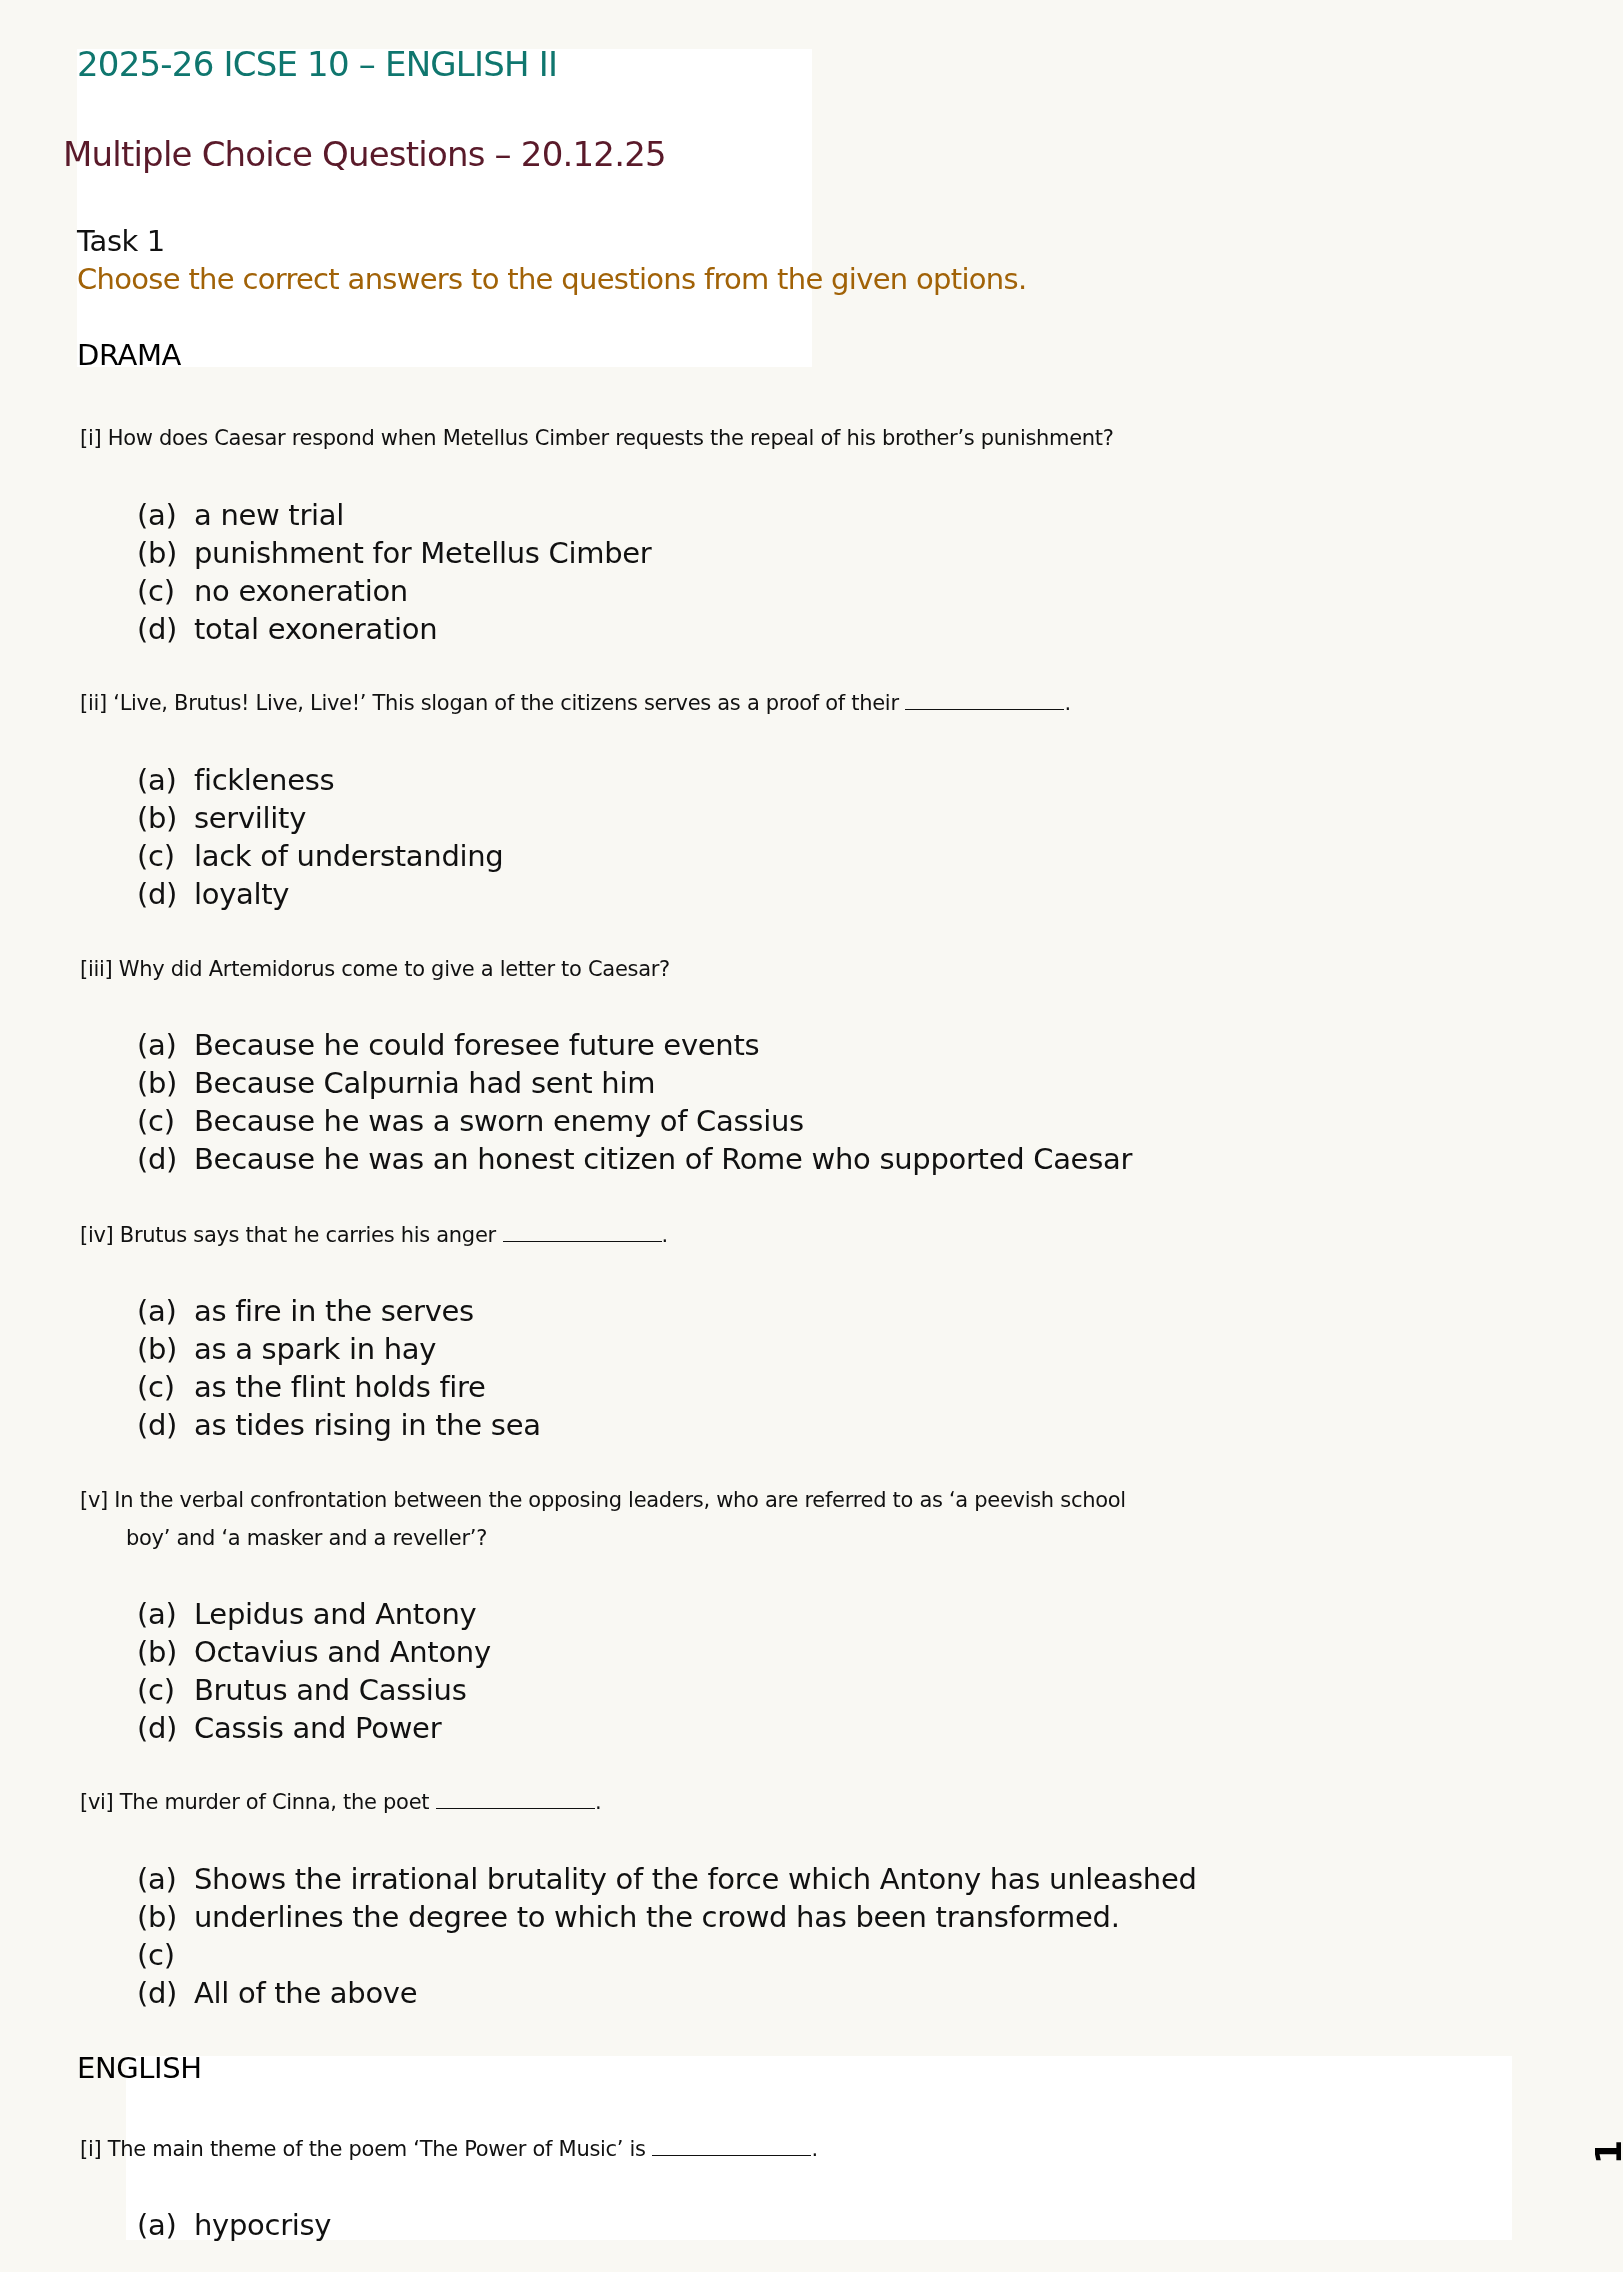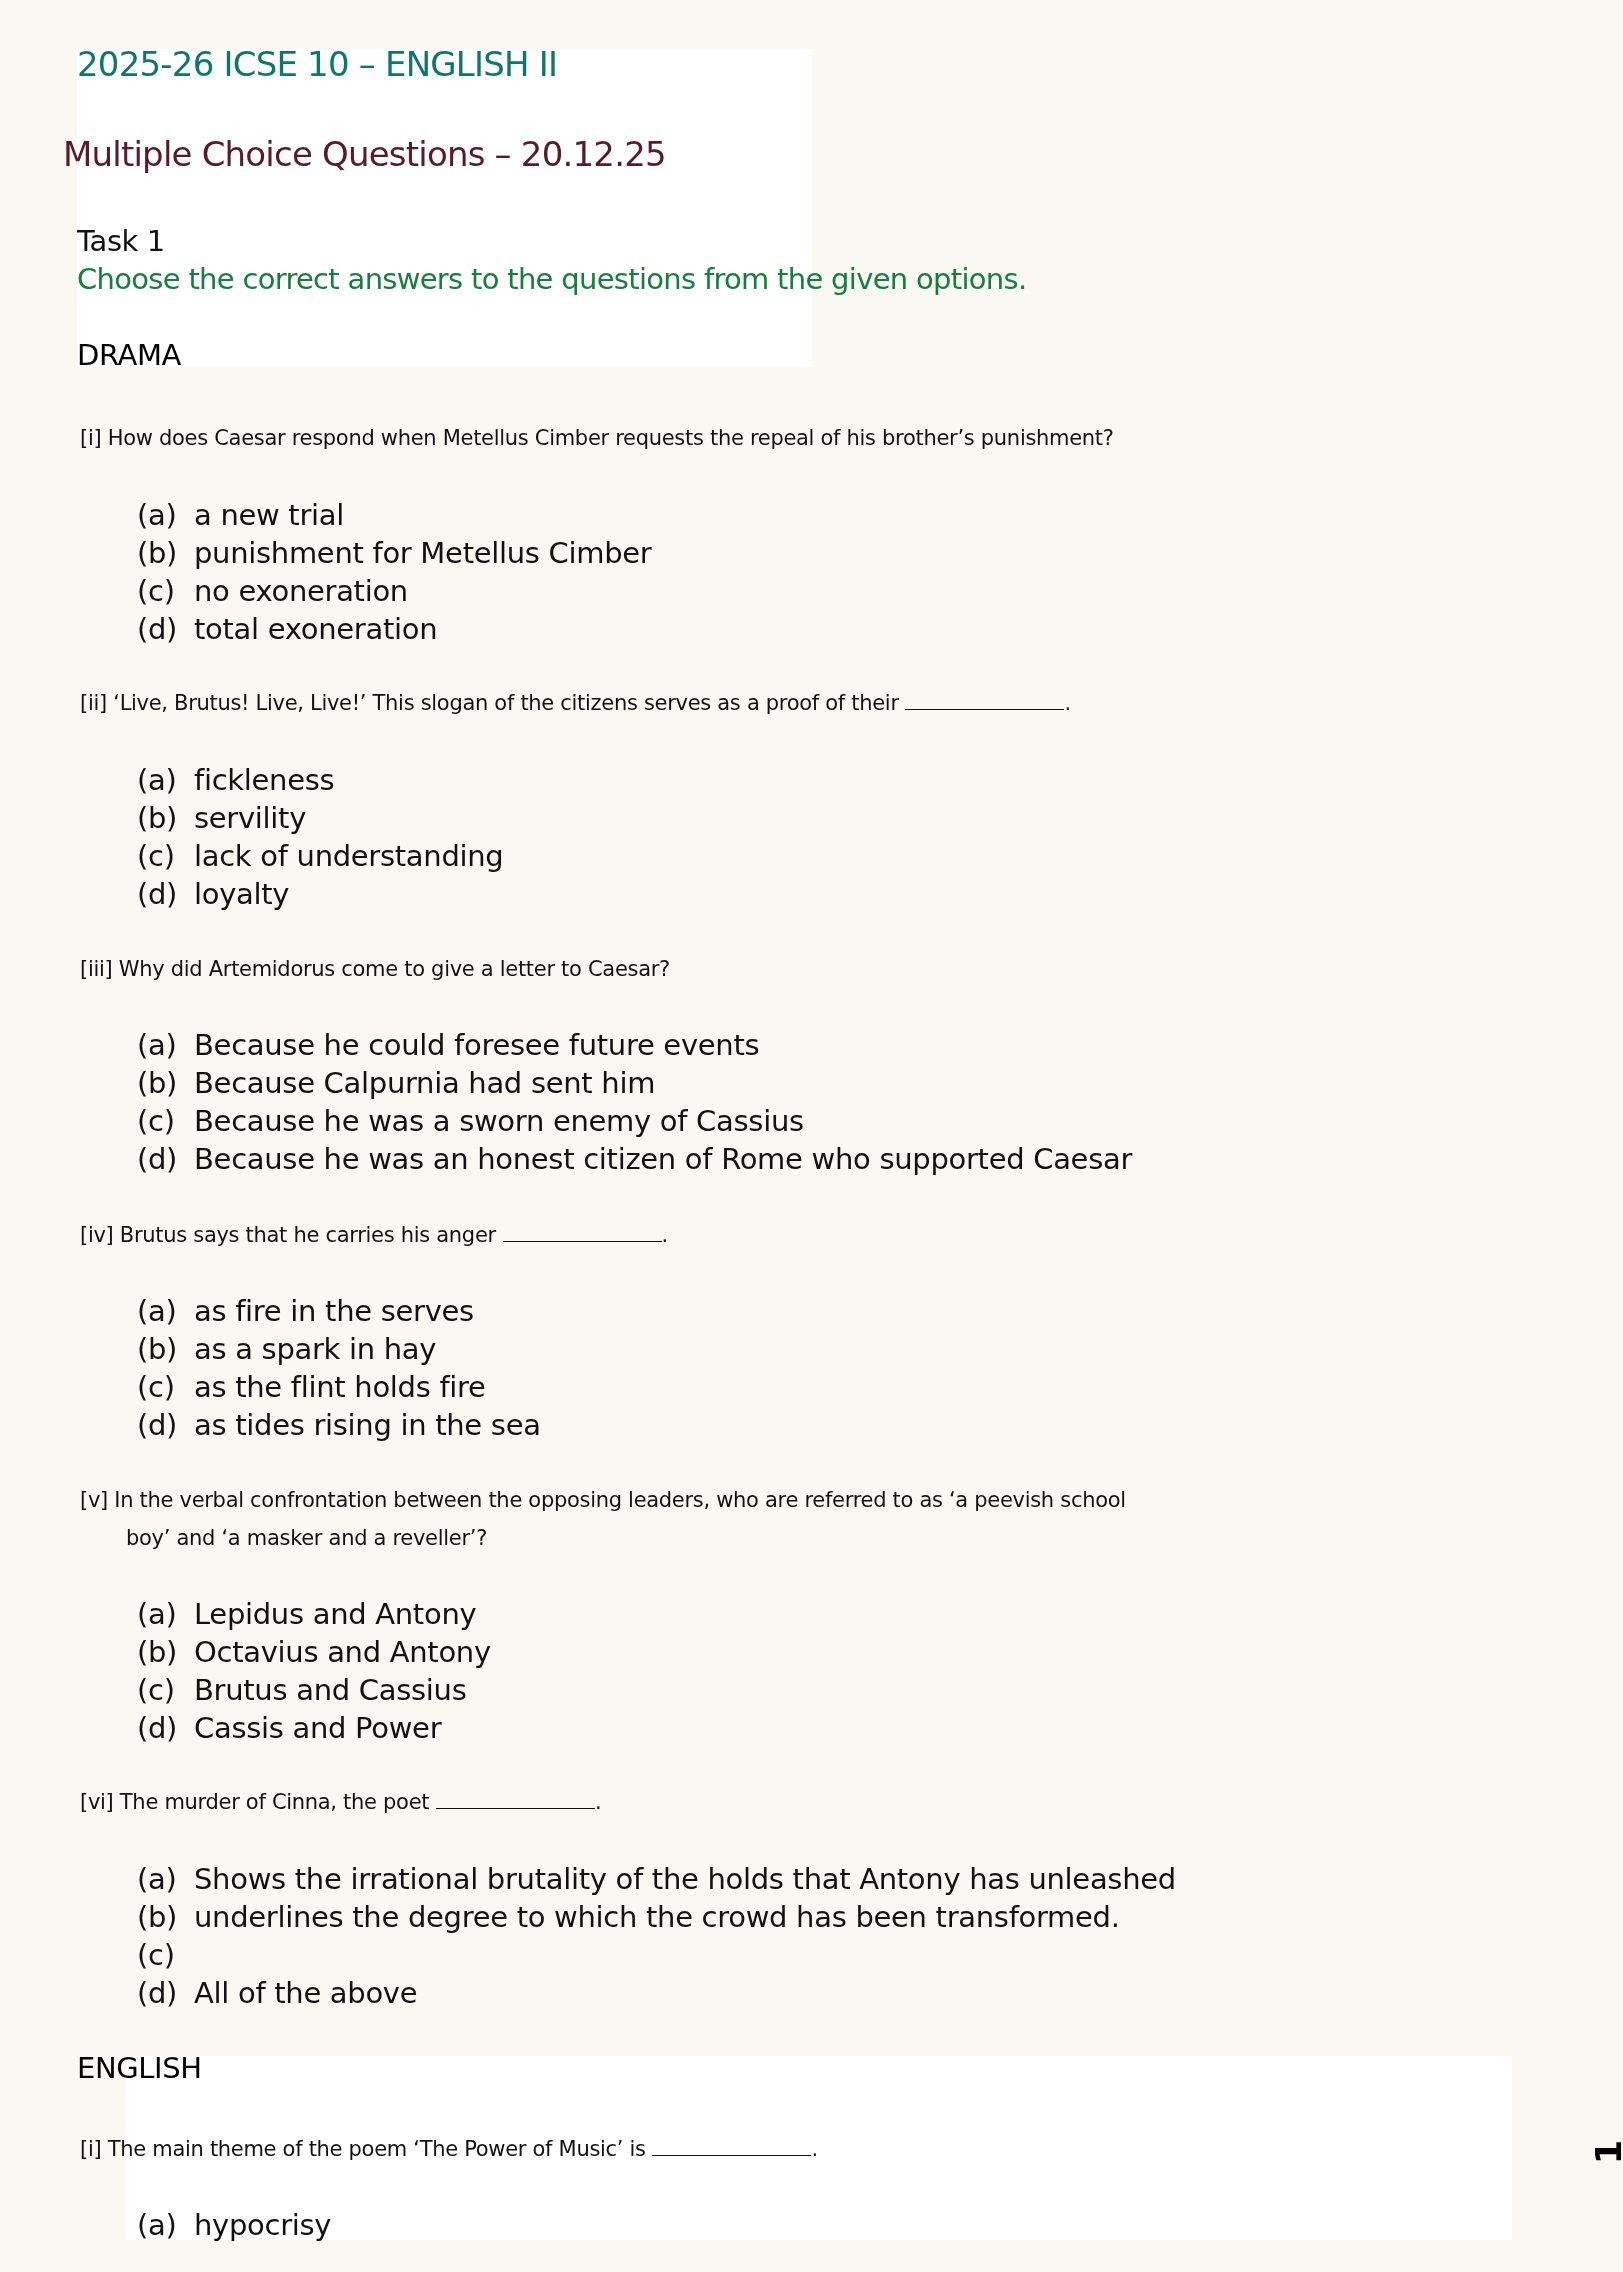--- a/index.html
+++ b/index.html
@@ -26,21 +26,21 @@
   .doc-subtitle {
     position: absolute; left: 63px; top: 134px;
     font-size: 34px; color: #5a1a2a; letter-spacing: -0.8px;
   }
   .task-label {
     position: absolute; left: 77px; top: 224px;
     font-size: 29px; color: #111; letter-spacing: -0.4px;
   }
   .task-instr {
     position: absolute; left: 77px; top: 262px;
-    font-size: 29px; color: #15803d; letter-spacing: -0.7px;
+    font-size: 29px; color: #a16207; letter-spacing: -0.7px;
   }
   .section-head {
     position: absolute; left: 77px;
     font-size: 29px; color: #000000; letter-spacing: -0.4px;
   }
   .question {
     position: absolute; left: 80px; width: 1424px;
     font-size: 21px; line-height: 38px; letter-spacing: -0.3px;
   }
   .q-text { display: block; }
@@ -184,21 +184,21 @@
       <span>Cassis and Power</span>
     </div>
 </div>
 
 <div class="question" style="top:1783px">
   <span class="q-text"><span>[vi]</span> <span>The murder of Cinna, the poet</span><span class="blank"></span><span>.</span></span>
 </div>
 <div class="options" style="top:1860px">
   <div class="opt">
       <span class="opt-letter">(a)</span>
-      <span>Shows the irrational brutality of the holds that Antony has unleashed</span>
+      <span>Shows the irrational brutality of the force which Antony has unleashed</span>
     </div>
   <div class="opt">
       <span class="opt-letter">(b)</span>
       <span>underlines the degree to which the crowd has been transformed.</span>
     </div>
   <div class="opt">
       <span class="opt-letter">(c)</span>
     </div>
   <div class="opt">
       <span class="opt-letter">(d)</span>

